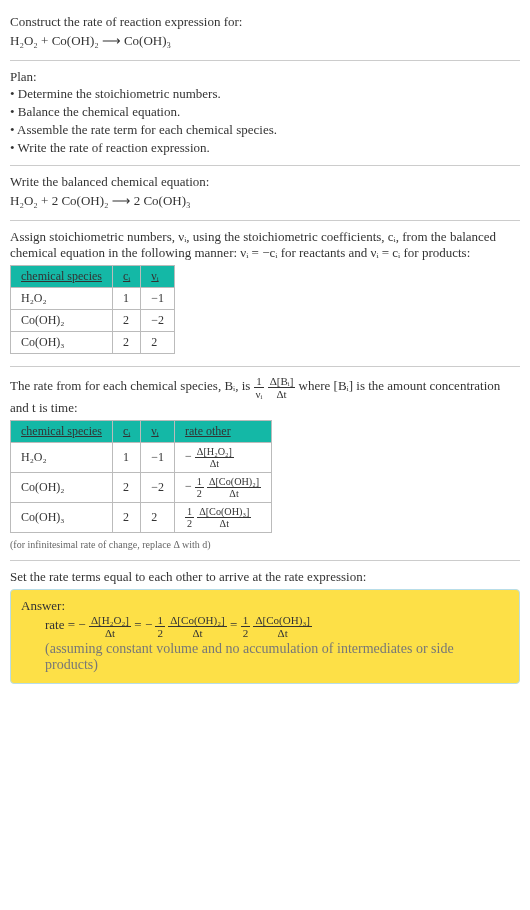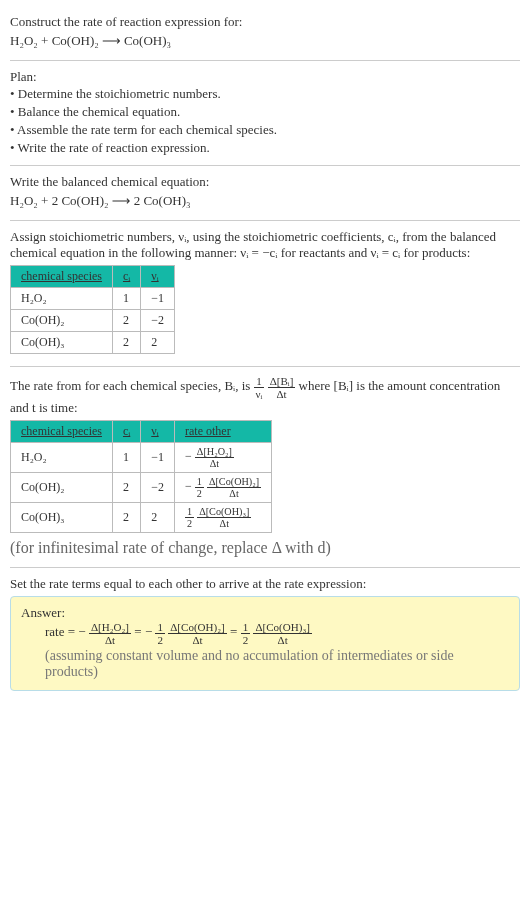--- a/index.html
+++ b/index.html
@@ -52,26 +52,26 @@
 .frac .num {
   display: block;
   border-bottom: 1px solid #333;
   padding: 0 2px;
 }
 .frac .den {
   display: block;
   padding: 0 2px;
 }
 .note {
-  font-size: 16px;
+  font-size: 10px;
   color: #666;
   padding: 2px 0;
 }
 .answer-box {
-  background: #fef9c3;
+  background: #fde047;
   border: 1px solid #b8dde8;
   border-radius: 4px;
   padding: 8px 10px;
   margin-top: 4px;
 }
 .answer-box .note {
   color: #777;
   font-size: 14px;
 }
 .indent {

